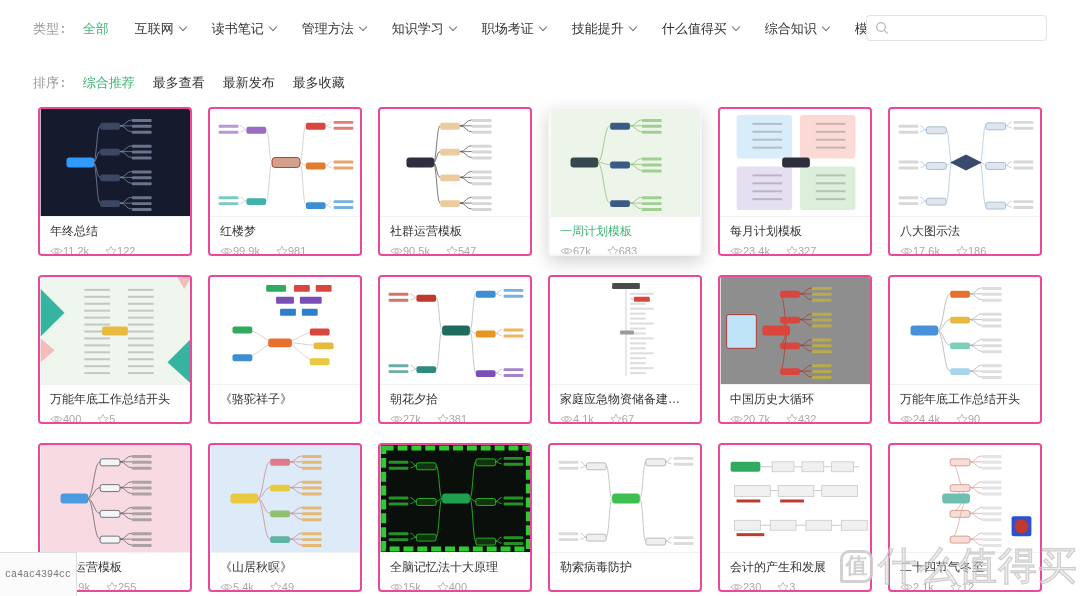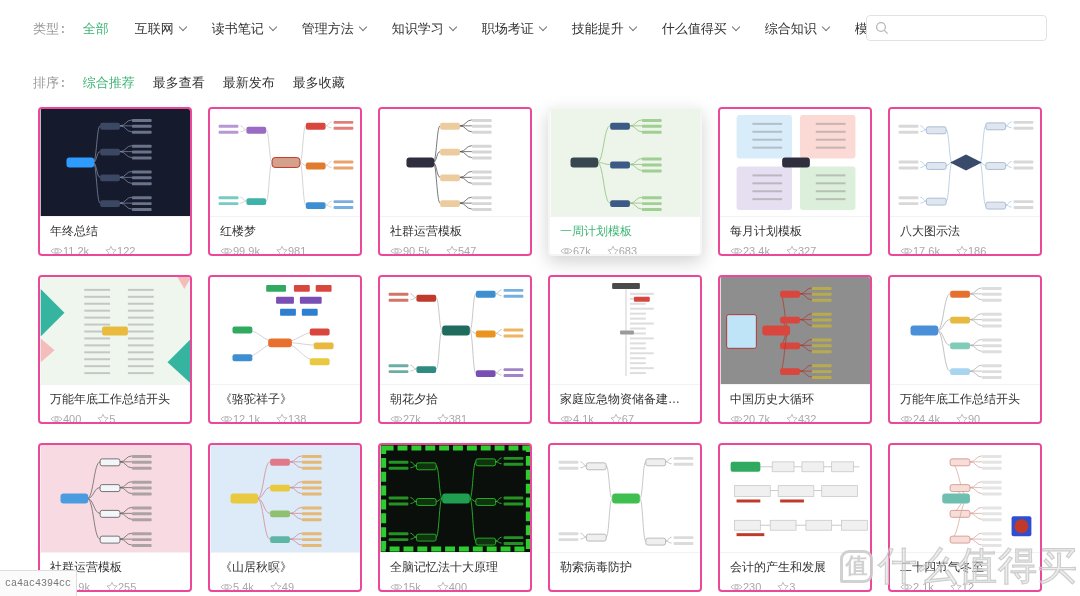--- a/index.html
+++ b/index.html
@@ -33,21 +33,21 @@
   .card-stats{display:flex;align-items:center;gap:16px;padding:5px 10px 0;font-size:11px;color:var(--stat);}
   .stat{display:flex;align-items:center;gap:0;}
   .stat svg{display:block;}
   .watermark{position:absolute;right:2px;bottom:3px;display:flex;align-items:center;gap:5px;z-index:10;
         pointer-events:none;opacity:.9;}
   .wm-logo{width:33px;height:33px;border:3px solid #cdcdcd;border-radius:9px 9px 9px 2px;color:#cdcdcd;
         font-size:22px;font-weight:bold;display:flex;align-items:center;justify-content:center;background:rgba(255,255,255,.2);}
   .wm-text{font-size:39px;font-weight:normal;letter-spacing:1px;color:rgba(210,210,210,.45);
         -webkit-text-stroke:1.2px #c9c9c9;}
   .page-id{position:absolute;left:0;bottom:0;background:#fbfbfb;border:1px solid #ddd;border-left:none;border-bottom:none;
-        font-family:"Liberation Mono","DejaVu Sans Mono",monospace;font-size:10px;color:#777;padding:7px 5px;z-index:11;}
+        font-family:"Liberation Mono","DejaVu Sans Mono",monospace;font-size:10px;color:#777;padding:16px 5px;z-index:11;}
 </style>
 </head>
 <body>
 
 <div id="category-row" class="filter-row">
   <span class="row-label">类型:</span>
 <span class="filter-item active">
       <span>全部</span>
     </span>
     <span class="filter-item">
@@ -487,35 +487,20 @@
         <rect x="22" y="78" width="20" height="7" rx="2" fill="#3d8fd1"></rect>
         <path d="M70 66 C 90 66, 90 55, 110 55" stroke="#c8c8c8" fill="none" stroke-width="0.8"></path>
         <rect x="100" y="52" width="20" height="7" rx="2" fill="#d9463e"></rect>
         <path d="M70 66 C 92 66, 92 69, 114 69" stroke="#c8c8c8" fill="none" stroke-width="0.8"></path>
         <rect x="104" y="66" width="20" height="7" rx="2" fill="#e8b93f"></rect>
         <path d="M70 66 C 90 66, 90 85, 110 85" stroke="#c8c8c8" fill="none" stroke-width="0.8"></path>
         <rect x="100" y="82" width="20" height="7" rx="2" fill="#e8c93f"></rect>
         <rect x="58" y="62" width="24" height="9" rx="3" fill="#e8702f"></rect>
       </svg>
       <div class="card-title">《骆驼祥子》</div>
-      <div class="card-stats">
-        <span class="stat">
-          <svg width="13" height="10" viewBox="0 0 14 10">
-            <path d="M1 5 C3 1.6 11 1.6 13 5 C11 8.4 3 8.4 1 5 Z" fill="none" stroke="#b4b4b4" stroke-width="1"></path>
-            <circle cx="7" cy="5" r="1.8" fill="none" stroke="#b4b4b4" stroke-width="1"></circle>
-          </svg>
-          <span>12.1k</span>
-        </span>
-        <span class="stat">
-          <svg width="12" height="12" viewBox="0 0 14 13">
-            <path d="M7 1 L8.8 4.8 L13 5.3 L9.9 8.1 L10.8 12.2 L7 10 L3.2 12.2 L4.1 8.1 L1 5.3 L5.2 4.8 Z" fill="none" stroke="#b4b4b4" stroke-width="1"></path>
-          </svg>
-          <span>138</span>
-        </span>
-      </div>
     </div>
     <div class="card">
       <svg viewBox="0 0 152 108" class="thumb">
         <rect width="152" height="108" fill="#ffffff"></rect>
         <path d="M62 54 C 59 54, 59 21, 56 21" stroke="#b8b8b8" fill="none" stroke-width="0.8"></path>
         <rect x="36" y="18" width="20" height="7" rx="2" fill="#c0392b"></rect>
         <path d="M36 21 C 33 21, 33 17, 30 17" stroke="#b8b8b8" fill="none" stroke-width="0.8"></path>
         <rect x="8" y="16" width="20" height="3" rx="1" fill="#c0392b" opacity="0.7"></rect>
         <path d="M36 21 C 33 21, 33 23, 30 23" stroke="#b8b8b8" fill="none" stroke-width="0.8"></path>
         <rect x="8" y="22" width="20" height="3" rx="1" fill="#c0392b" opacity="0.7"></rect>

